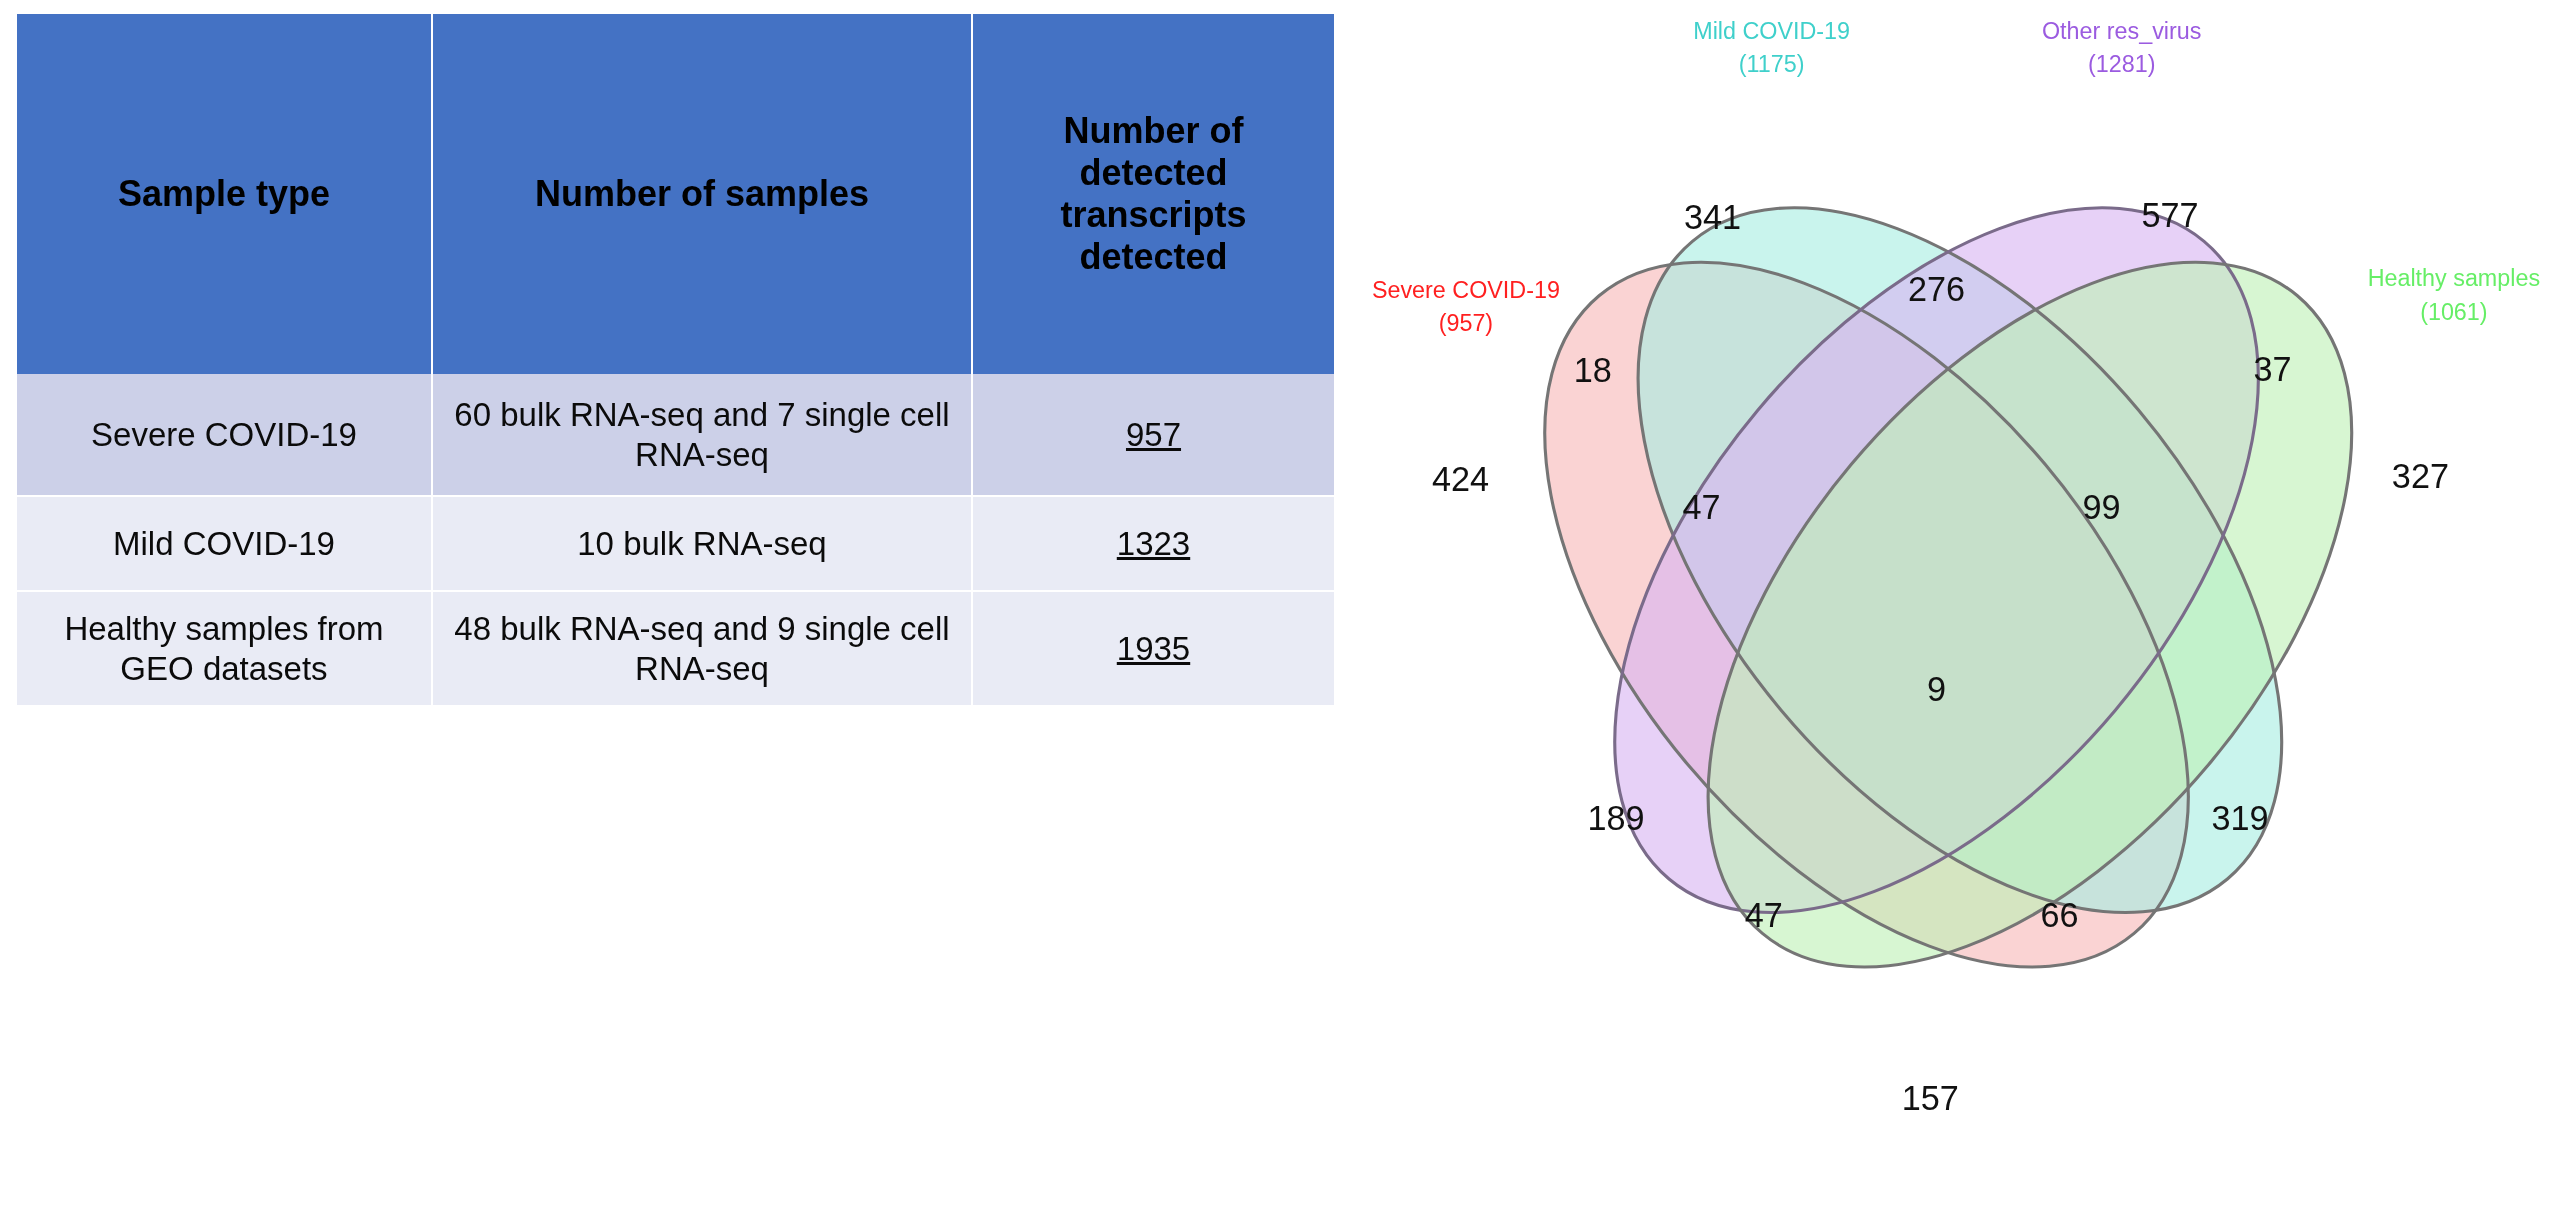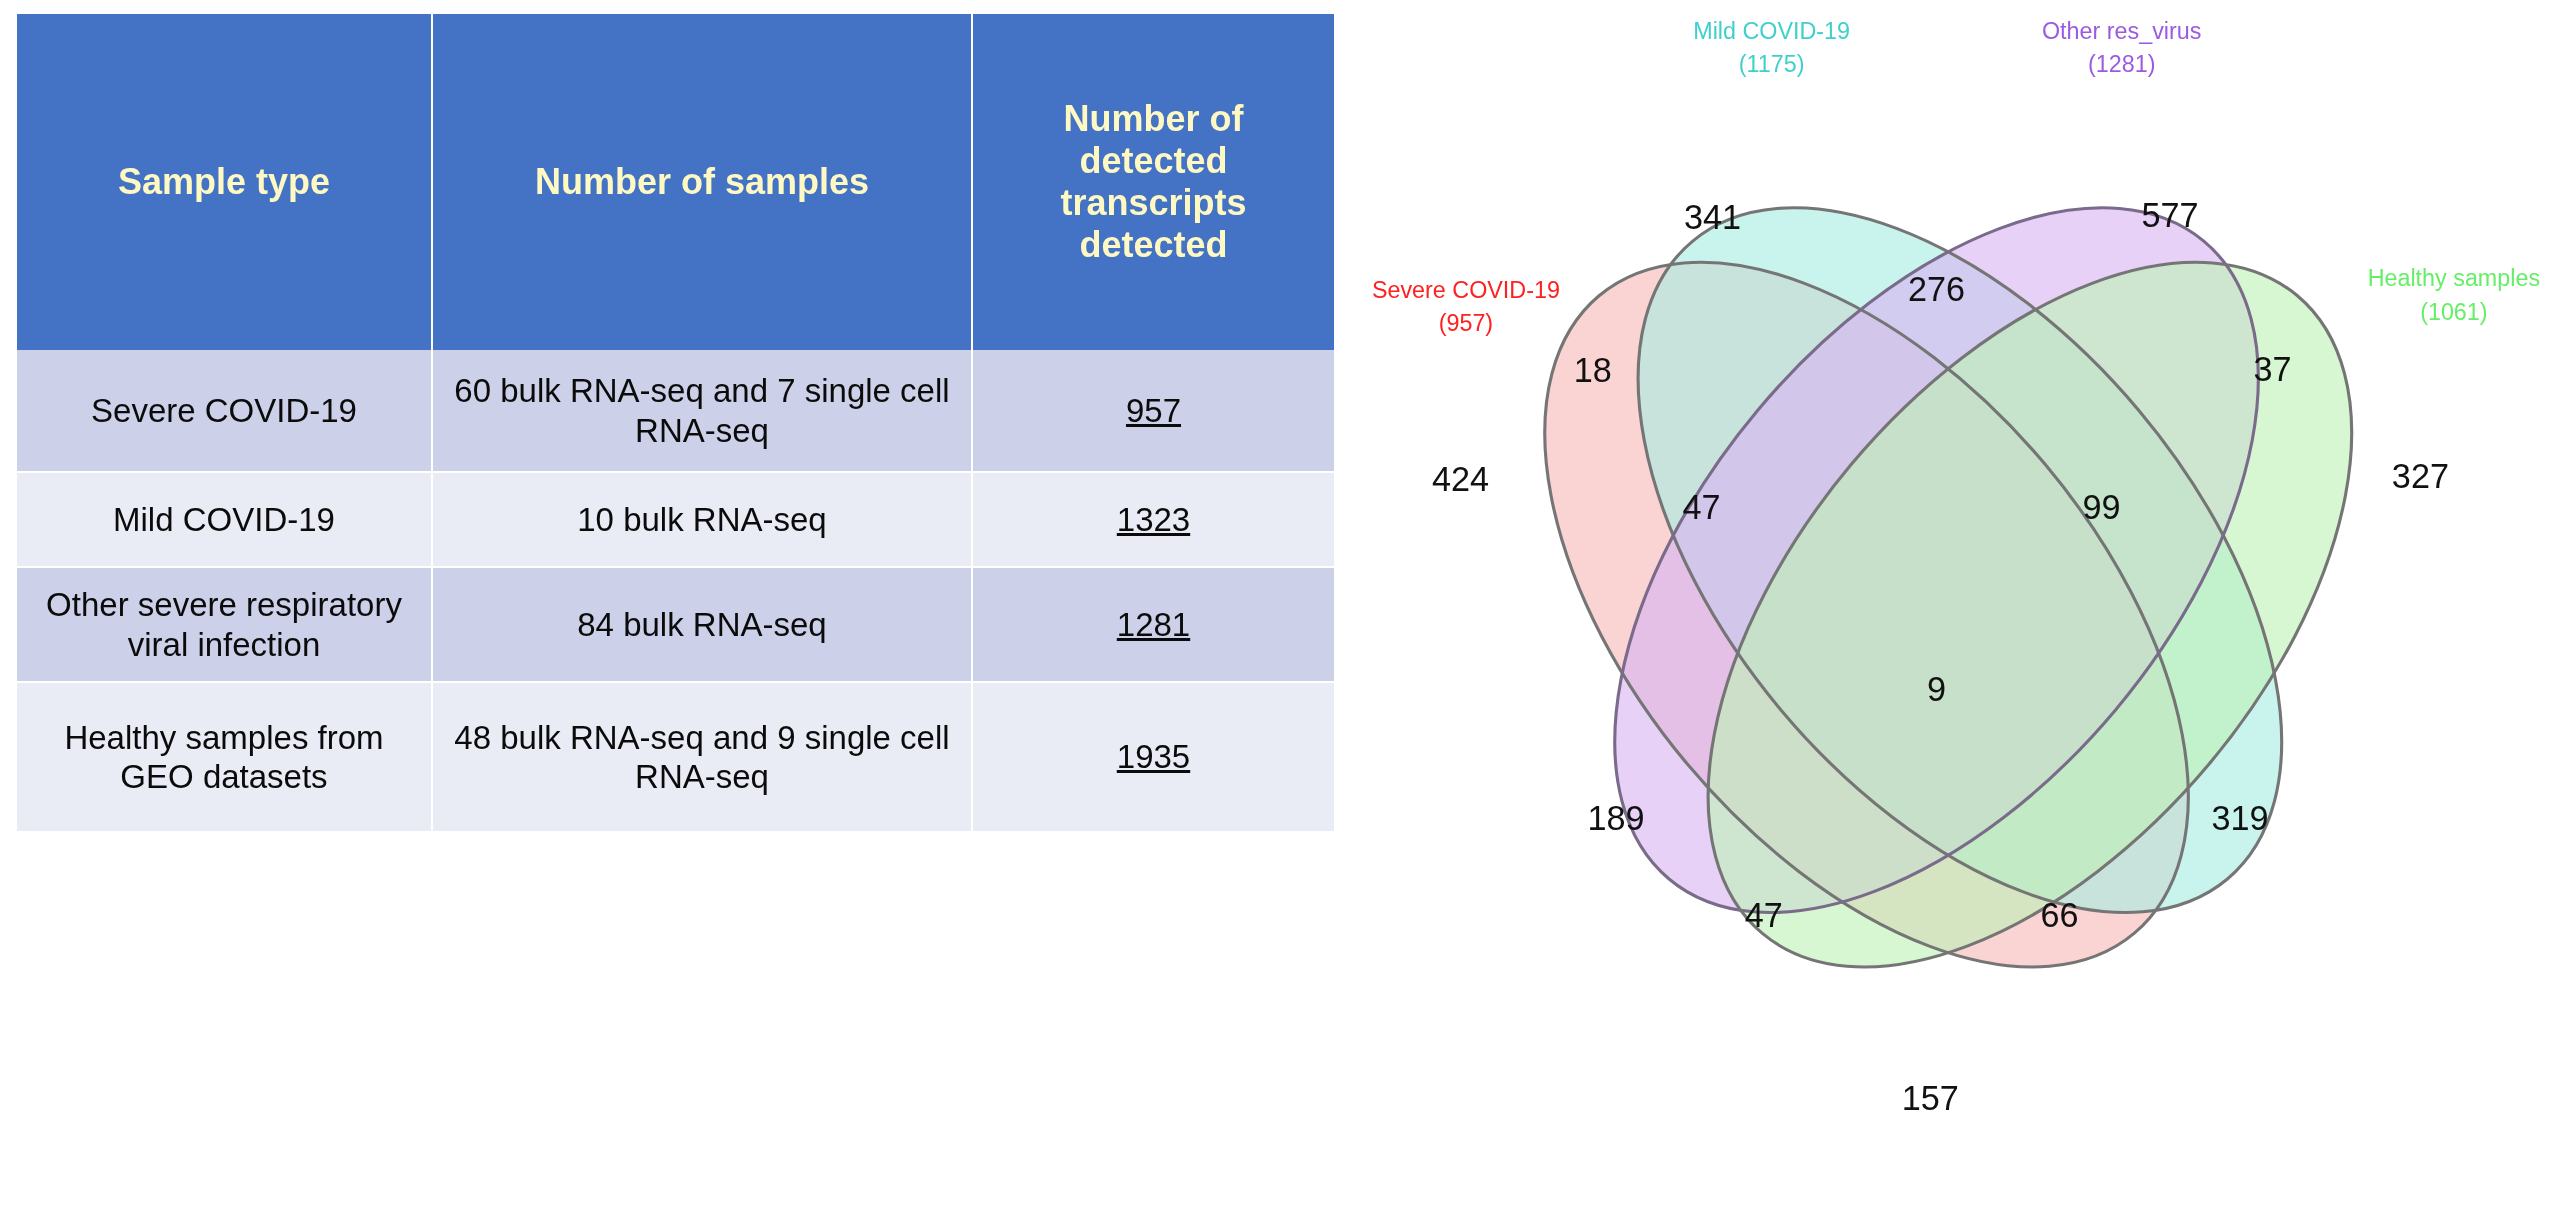--- a/index.html
+++ b/index.html
@@ -10,24 +10,24 @@
   
   #summary-table{
     position:absolute; left:17px; top:14px; width:1317px;
     border-collapse:collapse; table-layout:fixed;
   }
   #summary-table col.c1{width:415px;}
   #summary-table col.c2{width:540px;}
   #summary-table col.c3{width:362px;}
 
   #summary-table th{
-    background:#4472C4; color:#fef9c3;
+    background:#4472C4; color:#000000;
     font-size:36px; font-weight:bold; line-height:1.17;
     text-align:center; vertical-align:middle;
-    height:336px; padding:0 11px;
+    height:336px; padding:12px 11px;
     border-right:2.3px solid #ffffff;
     margin-top:16px;
   }
   #summary-table th:last-child{border-right:none;}
 
   #summary-table td{
     font-size:33px; color:#0b0b0b; line-height:1.2;
     text-align:center; vertical-align:middle;
     padding:17px 12.4px;
     border-right:2.3px solid #ffffff;
@@ -82,25 +82,20 @@
   <tbody>
     <tr class="band-a">
       <td>Severe COVID-19</td>
       <td>60 bulk RNA-seq and 7 single cell RNA-seq</td>
       <td>957</td>
     </tr>
     <tr class="band-b">
       <td>Mild COVID-19</td>
       <td>10 bulk RNA-seq</td>
       <td>1323</td>
-    </tr>
-    <tr class="band-a">
-      <td>Other severe respiratory viral infection</td>
-      <td>84 bulk RNA-seq</td>
-      <td>1281</td>
     </tr>
     <tr class="band-b">
       <td>Healthy samples from GEO datasets</td>
       <td>48 bulk RNA-seq and 9 single cell RNA-seq</td>
       <td>1935</td>
     </tr>
   </tbody>
 </table>
 
 <div id="venn-figure">

